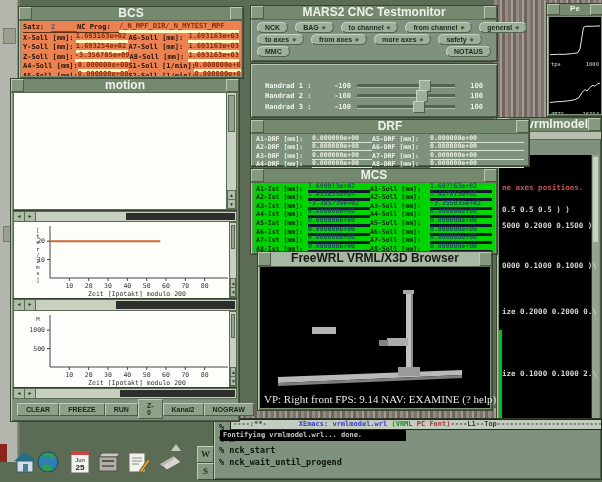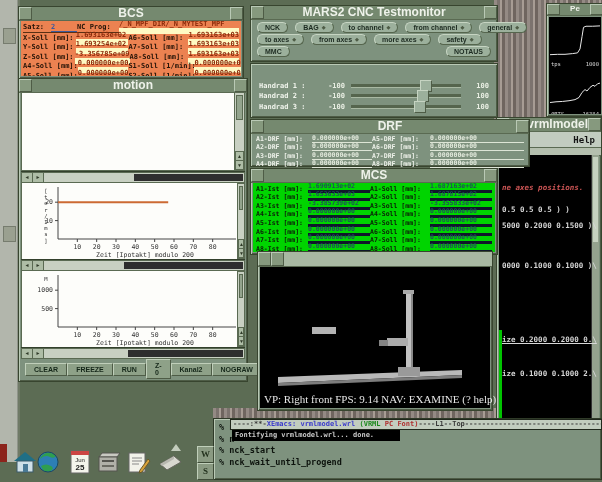--- a/index.html
+++ b/index.html
@@ -12,29 +12,29 @@
   .tb{height:13px;display:flex;align-items:stretch;background:#75896f;border-bottom:1px solid #5a6a52}
   .tb .wbx{width:13px;background:#86997e;border:1px solid;border-color:#b9c9b5 #4e5c46 #4e5c46 #b9c9b5;box-sizing:border-box}
   .tb .ttl{flex:1;text-align:center;font-weight:bold;font-size:12px;line-height:12px;color:#eef2ea;
            white-space:nowrap;overflow:hidden}
   .tb.light{background:#a8b8a2}.tb.light .ttl{color:#141a12}
   
   .bcs-c{position:absolute;left:2px;right:2px;top:14px;bottom:2px;background:#ec8251;
          font:bold 7px "DejaVu Sans Mono",monospace;color:#241307;padding:1px 2px;overflow:hidden}
   .bcs-row{display:flex;height:9.5px;align-items:center;white-space:nowrap}
   .bcs-row .l1{width:58px}.bcs-row .v1{width:58px}.bcs-row .l2{width:66px}.bcs-row .v2{flex:1}
-  .uval{color:#8c2a0a;border-bottom:6px solid #fef9c3;line-height:8px}
+  .uval{color:#8c2a0a;border-bottom:3px solid #fef9c3;line-height:8px}
   
   .mars-c{position:absolute;left:2px;right:2px;top:14px;bottom:2px;padding:2px 4px;display:flex;flex-direction:column;justify-content:space-between}
   .mrow{display:flex;gap:7px;align-items:center}
   .mbtn{background:#9cb09c;border:1px solid;border-color:#c6d4c2 #55654d #55654d #c6d4c2;border-radius:6px;
         font:bold 7px "Liberation Sans",sans-serif;color:#1c2a20;padding:1px 7px;display:flex;align-items:center;gap:3px;white-space:nowrap}
   .mbtn .ind{font-size:5px;color:#4e5c46;line-height:5px}
   
-  .hw-c{position:absolute;left:2px;right:2px;top:14px;bottom:2px;padding:3px 6px;display:flex;flex-direction:column;justify-content:space-around}
+  .hw-c{position:absolute;left:2px;right:2px;top:14px;bottom:2px;padding:3px 12px;display:flex;flex-direction:column;justify-content:space-around}
   .hw-row{display:flex;align-items:center;gap:6px;font:bold 7px "DejaVu Sans Mono",monospace;color:#f0f4ec}
   .hw-row .lab{width:58px}.hw-row .lim{width:22px;color:#e9eee3;text-align:right}
   .hw-track{flex:1;height:3px;background:#55654d;position:relative;border-bottom:1px solid #a9b9a3}
   .hw-thumb{position:absolute;top:-4px;width:10px;height:10px;background:#9cb09c;
             border:1px solid;border-color:#c6d4c2 #4e5c46 #4e5c46 #c6d4c2}
   
   .drf-c{position:absolute;left:2px;right:2px;top:14px;bottom:2px;padding:1px 3px;font:bold 6.5px "DejaVu Sans Mono",monospace;color:#eef2ea}
   .drf-row{display:flex;height:8.3px;align-items:center;white-space:nowrap}
   .drf-row .l1{width:56px}.drf-row .v1{width:60px}.drf-row .l2{width:58px}.drf-row .v2{flex:1}
   .drfval{color:#e3eadd;border-bottom:1px solid #dde5d6;line-height:7px}
@@ -110,34 +110,31 @@
   <div class="wallpaper" style="left:494px;top:0;width:108px;height:120px"></div>
   <div class="wallpaper" style="left:213px;top:408px;width:284px;height:12px"></div>
   <div class="redmark"></div>
 
   <div class="win" style="left:496px;top:117px;width:106px;height:313px">
     <div class="tb">
       <div class="wbx"></div>
       <div class="ttl">ds/vrmlmodel.wrl</div>
       <div class="wbx"></div>
     </div>
-    <div class="ds-menubar">
-      <span class="ds-menu">Help</span>
-    </div>
     <div class="ds-strip"></div>
     <div class="ds-edit" id="ds-edit">
       <div class="ds-fringe" style="top:175px;bottom:4px"></div>
       <div class="ds-sb">
           <div class="th"></div>
         </div>
-    <div class="ds-line red" style="top: 28px; font-style: italic;">ne axes positions.</div>
+    <div class="ds-line red" style="top: 28px;">ne axes positions.</div>
         <div class="ds-line" style="top: 50px;">0.5 0.5 0.5 ) )</div>
         <div class="ds-line" style="top: 66px;">5000 0.2000 0.1500 )\</div>
         <div class="ds-line" style="top: 106px;">0000 0.1000 0.1000 )\</div>
-        <div class="ds-line" style="top: 180px; text-decoration: underline;">ize 0.2000 0.2000 0.\</div>
+        <div class="ds-line" style="top: 152px;">ize 0.2000 0.2000 0.\</div>
         <div class="ds-line" style="top: 214px;">ize 0.1000 0.1000 2.\</div>
       </div>
   </div>
 
   <div class="win" style="left:546px;top:3px;width:58px;height:114px">
     <div class="tb" style="height:11px">
       <div class="wbx"></div>
       <div class="ttl" style="font-size:8px;line-height:10px">Pe</div>
       <div class="wbx"></div>
     </div>
@@ -164,22 +161,22 @@
   </div>
 
   <div class="term" style="left:213px;top:418px;width:389px;height:62px" id="terminal">
       <div class="tline">% n</div>
       <div class="tline">% n</div>
       <div class="tline">% nck_start</div>
       <div class="tline">% nck_wait_until_progend</div>
       <div class="tline"></div>
     </div>
 
-  <div class="modeline" style="left:230px;top:419px;width:372px" id="modeline"><span>----:**-</span><span style="color: rgb(58, 58, 204);">XEmacs: vrmlmodel.wrl</span><span>      </span><span style="color: rgb(29, 138, 29);">(VRML </span><span style="color: rgb(176, 48, 48);">PC Font)</span><span>----L1--Top--------------------------------------</span></div>
-  <div class="echo" style="left:232px;top:430px;width:168px">Fontifying vrmlmodel.wrl... done.</div>
+  <div class="modeline" style="left:230px;top:419px;width:372px" id="modeline"><span>----:**-</span><span style="color: rgb(58, 58, 204); margin-left: 32px;">XEmacs: vrmlmodel.wrl</span><span>      </span><span style="color: rgb(29, 138, 29);">(VRML </span><span style="color: rgb(176, 48, 48);">PC Font)</span><span>----L1--Top--------------------------------------</span></div>
+  <div class="echo" style="left:220px;top:430px;width:186px">Fontifying vrmlmodel.wrl... done.</div>
 
   <div class="win" style="left:18px;top:6px;width:226px;height:73px">
     <div class="tb">
       <div class="wbx"></div>
       <div class="ttl">BCS</div>
       <div class="wbx"></div>
     </div>
     <div class="bcs-c" id="bcs-c">
       <div class="bcs-row" style="border-bottom:1px solid #5a3014;height:10px">
         <span style="width:28px">Satz:</span>
@@ -387,21 +384,21 @@
         </div>
         <div class="mcs-row">
           <span class="l1">A8-Ist [mm]:</span>
           <span class="mcsval v1">0.000000e+00</span>
           <span class="l2">A8-Soll [mm]:</span>
           <span class="mcsval v2">0.000000e+00</span>
         </div>
       </div>
   </div>
 
-  <div class="win" style="left:18px;top:78px;width:230px;height:304px">
+  <div class="win" style="left:10px;top:78px;width:230px;height:344px">
     <div class="tb">
       <div class="wbx"></div>
       <div class="ttl">motion</div>
       <div class="wbx"></div>
     </div>
     <div class="mo-c">
       <div class="mo-canvasrow">
         <div class="mo-white"></div>
         <div class="vsb">
           <div class="vthumb"></div>
@@ -516,20 +513,21 @@
           <div class="mo-btn">Z-0</div>
           <div class="mo-btn">Kanal2</div>
           <div class="mo-btn">NOGRAW</div>
         </div>
     </div>
   </div>
 
   <div class="win" style="left:257px;top:251px;width:236px;height:160px">
     <div class="tb light" style="height:14px">
       <div class="wbx"></div>
+      <div class="ttl">FreeWRL VRML/X3D Browser</div>
       <div class="wbx"></div>
     </div>
     <div class="fw-c" style="top:15px">
       <svg width="232" height="143" viewBox="0 0 232 143">
         <polygon points="18,110 202,103 202,108 18,116" fill="#b9b9b9"></polygon>
         <polygon points="18,116 202,108 202,111 18,119" fill="#7d7d7d"></polygon>
         <rect x="146" y="26" width="5" height="82" fill="#c2c2c2"></rect>
         <rect x="151" y="26" width="2" height="82" fill="#8a8a8a"></rect>
         <rect x="143" y="23" width="11" height="4" fill="#a8a8a8"></rect>
         <rect x="138" y="100" width="22" height="9" fill="#9a9a9a"></rect>

